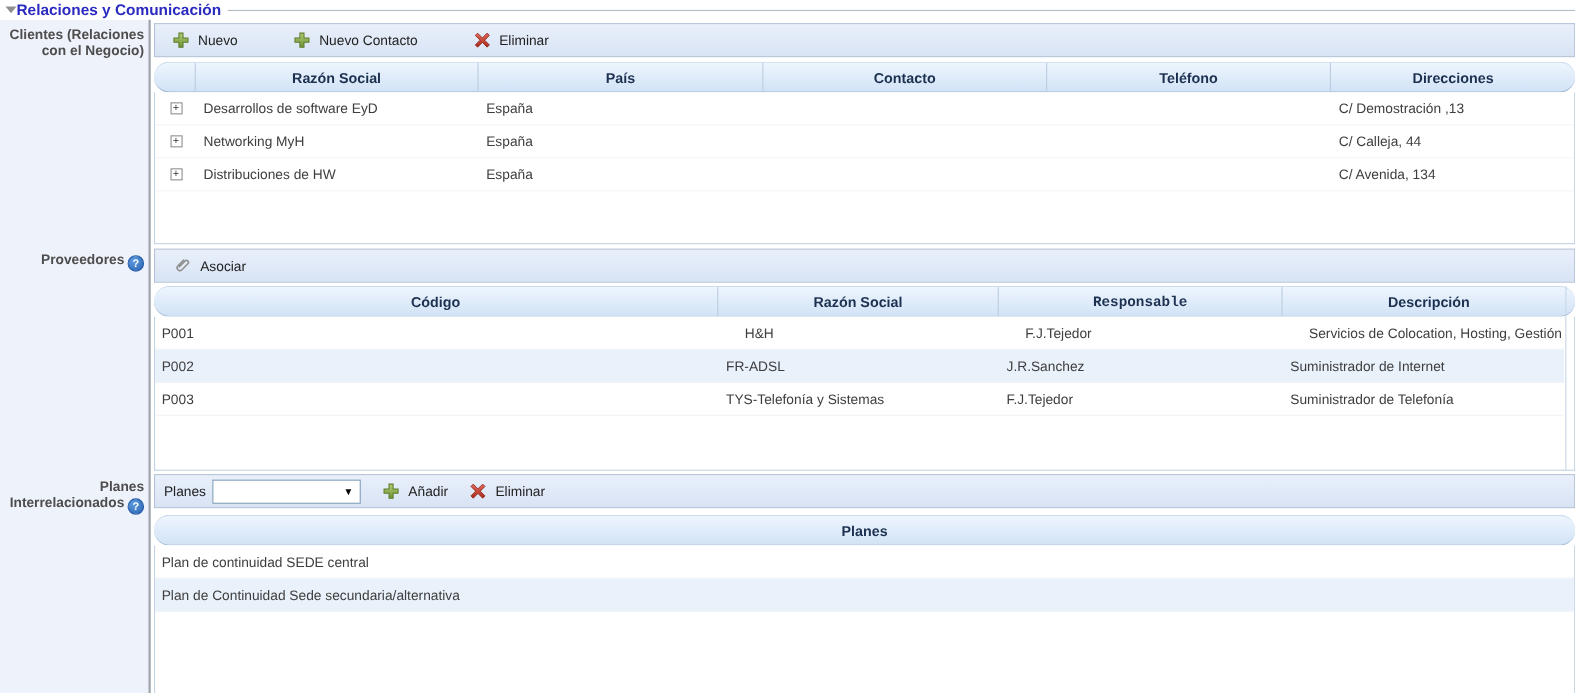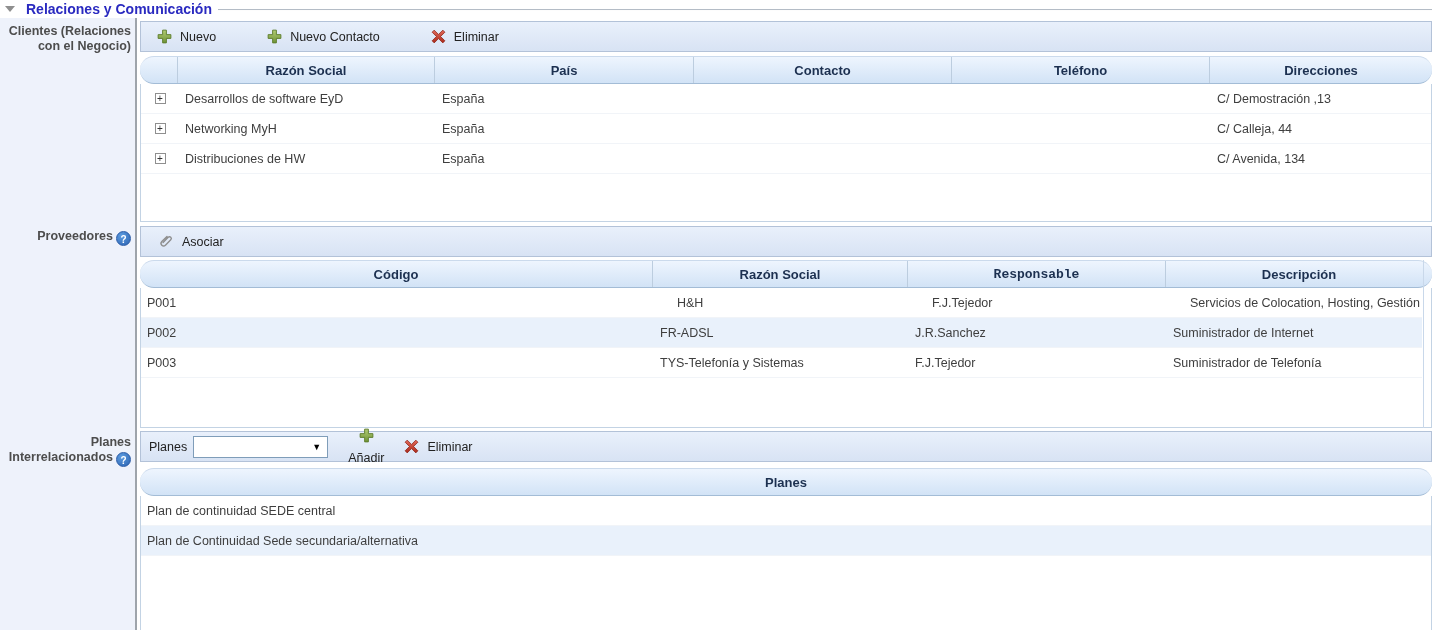--- a/index.html
+++ b/index.html
@@ -3,21 +3,21 @@
 <meta charset="utf-8">
 <style>
   html,body{margin:0;padding:0;}
   .page{position:relative;width:1432px;height:630px;background:#fff;overflow:hidden;
         font-family:"Liberation Sans",sans-serif;}
 
   
   .fs-header{position:absolute;top:0;left:0;right:0;height:18px;display:flex;align-items:center;}
   .collapse-tri{width:0;height:0;margin-left:5px;border-left:5px solid transparent;
         border-right:5px solid transparent;border-top:6px solid #8f8f8f;}
-  .fs-title{margin-left:11px;font-size:14px;font-weight:bold;color:#2a2ac0;white-space:nowrap;}
+  .fs-title{margin-left:0;font-size:14px;font-weight:bold;color:#2a2ac0;white-space:nowrap;}
   .fs-line{flex:1;margin-left:6px;margin-top:2px;border-top:1px solid #b4bcc6;
         border-bottom:1px solid #fdfdfd;height:0;}
 
   
   .sidebar{position:absolute;top:18px;left:0;width:137px;bottom:0;background:#eef2fb;
         border-right:2px solid #9ea4ab;box-sizing:border-box;}
   .side-label{position:absolute;right:4px;text-align:right;font-weight:bold;font-size:12.5px;
         color:#4d4d4d;line-height:15px;width:130px;}
   .side-label .q-icon{margin-left:3px;}
   .q-icon{display:inline-block;width:15px;height:15px;border-radius:50%;
@@ -208,21 +208,21 @@
     </div>
     <div class="scroll-strip"></div>
   </div>
 
   <div class="toolbar" style="top:431px;">
     <span class="tb-label">Planes</span>
     <div class="select">
       <span class="sel-value"></span>
       <span class="sel-arrow">▼</span>
     </div>
-    <div class="tbtn" style="margin-left:8px;flex-direction:column;">
+    <div class="tbtn" style="margin-left:8px;">
       <span>
           <svg width="15" height="15" viewBox="0 0 16 16">
             <path d="M6 1.2h4v4.8h4.8v4H10v4.8H6V10H1.2V6H6z" fill="url(#gplus)" stroke="#5d7d2c" stroke-width="1"></path>
           </svg>
         </span>
       <span>Añadir</span>
     </div>
     <div class="tbtn">
       <span>
           <svg width="15" height="15" viewBox="0 0 16 16">

